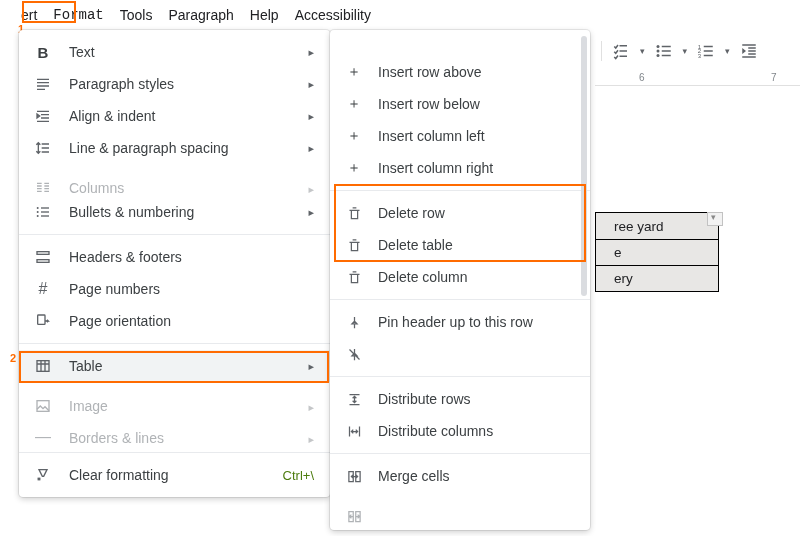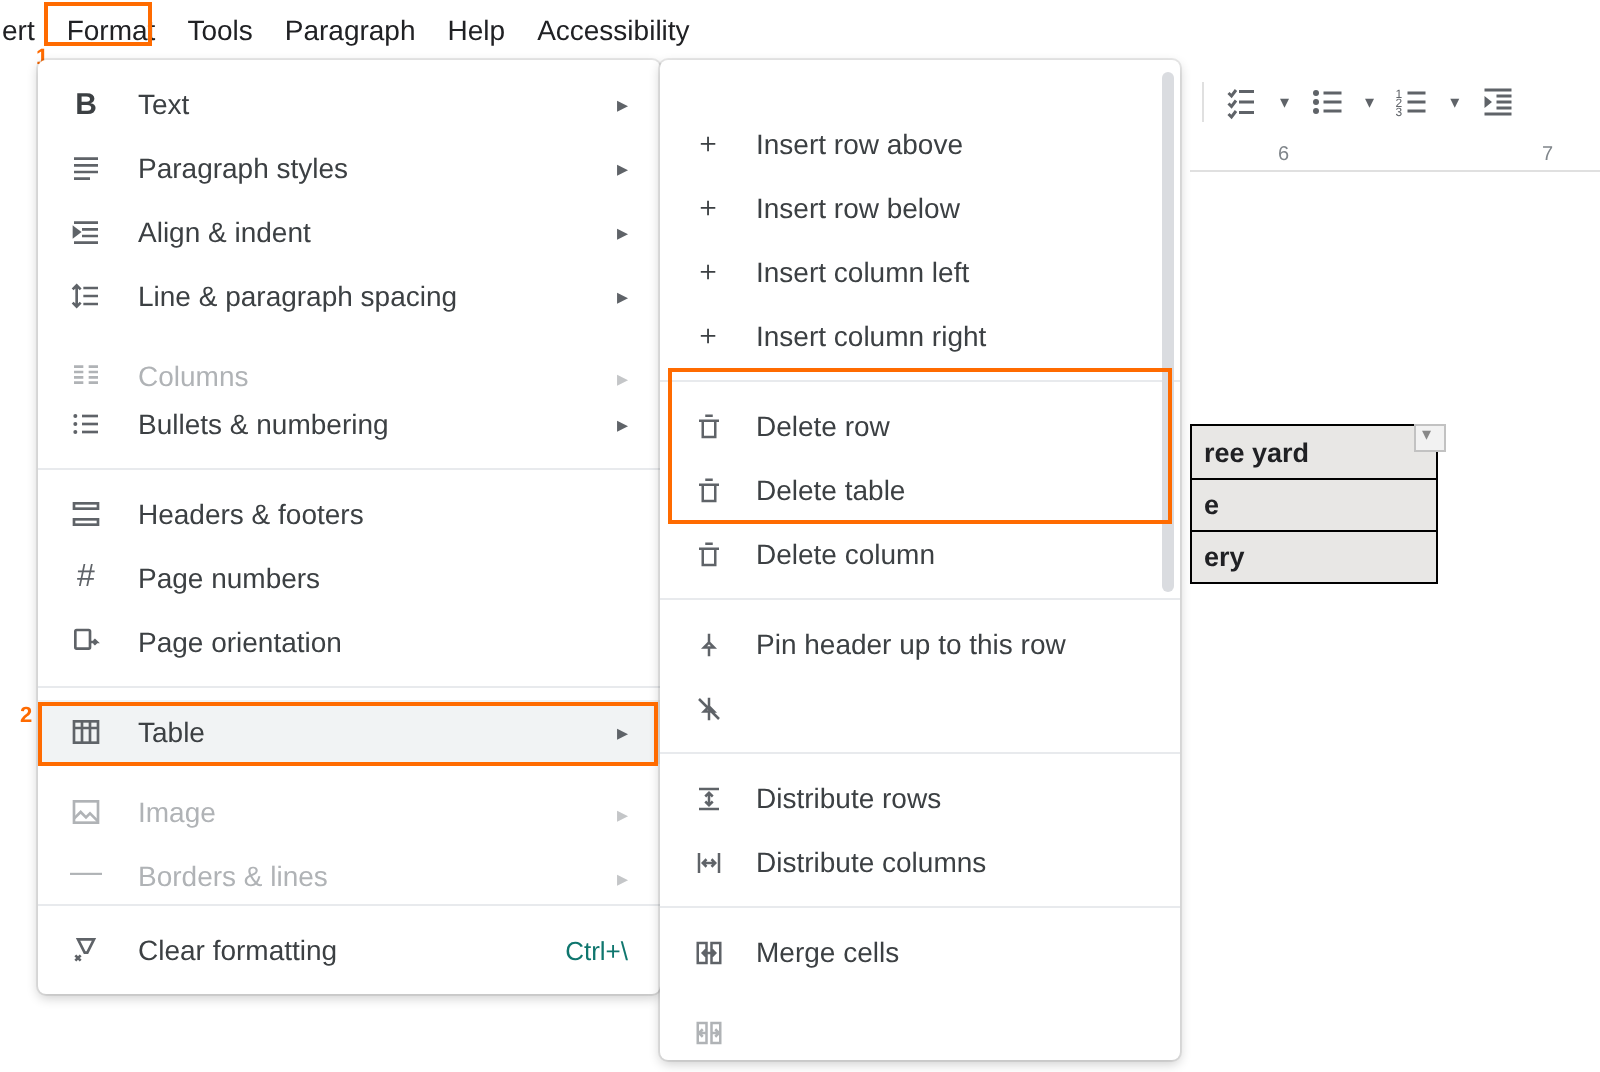--- a/index.html
+++ b/index.html
@@ -1,32 +1,32 @@
 <!DOCTYPE html>
 <html><head>
 <meta charset="utf-8">
 <style>
   * { box-sizing: border-box; margin: 0; padding: 0; }
   body { font-family: Arial, sans-serif; font-size: 14px; color: #202124; background: #fff; width: 800px; height: 536px; overflow: hidden; position: relative; }
-  .menubar { display: flex; gap: 0; padding: 4px 1px; font-size: 14px; color: #202124; }
+  .menubar { display: flex; gap: 0; padding: 4px 21px; font-size: 14px; color: #202124; }
   .menubar-item { padding: 3px 8px; cursor: pointer; border-radius: 2px; }
-  .menubar-item.active { position: relative; }
+  .menubar-item.active { position: relative; font-family: Liberation Mono, monospace; }
   .annot-1 { position: absolute; left: 22px; top: 1px; width: 54px; height: 22px; border: 2px solid #ff6b00; pointer-events: none; }
   .label-1 { position: absolute; left: 18px; top: 23px; color: #ff6b00; font-size: 11px; font-weight: bold; }
   .label-2 { position: absolute; left: 10px; top: 352px; color: #ff6b00; font-size: 11px; font-weight: bold; }
   .label-3 { position: absolute; left: 314px; top: 255px; color: #ff6b00; font-size: 11px; font-weight: bold; }
 
   .dropdown { position: absolute; background: #fff; border-radius: 4px; box-shadow: 0 2px 6px rgba(0,0,0,.2), 0 0 0 1px rgba(0,0,0,.08); padding: 6px 0; z-index: 10; }
   .menu-item { display: flex; align-items: center; height: 32px; padding: 0 16px 0 14px; cursor: pointer; position: relative; color:#3c4043; }
   .menu-item:hover, .menu-item.hovered { background: #f1f3f4; }
   .menu-item.disabled { color: #b0b3b6; cursor: default; align-items: flex-end; }
   .menu-item .mi-icon { width: 20px; display: inline-flex; justify-content: center; margin-right: 16px; }
   .menu-item .mi-label { flex: 1; }
   .menu-item .mi-arrow { color: #5f6368; font-size: 11px; margin-left: 8px; }
-  .menu-item .mi-shortcut { color: #0f766e; font-size: 13px; margin-left: 8px; }
+  .menu-item .mi-shortcut { color: #4d7c0f; font-size: 13px; margin-left: 8px; }
   .menu-sep { height: 1px; background: #e8eaed; margin: 6px 0; }
 
   .annot-2 { position: absolute; left: 19px; top: 351px; width: 310px; height: 32px; border: 2px solid #ff6b00; pointer-events: none; z-index: 30; }
   .annot-3 { position: absolute; left: 334px; top: 184px; width: 252px; height: 78px; border: 2px solid #ff6b00; pointer-events: none; z-index: 30; }
 
   .format-menu { left: 19px; top: 30px; width: 311px; }
   .table-menu  { left: 330px; top: 30px; width: 260px; }
   .table-menu .mi-icon { margin-right: 14px; }
 
   .submenu-scroll { position: absolute; right: 3px; top: 6px; bottom: 6px; width: 6px; border-radius: 3px; }
@@ -34,21 +34,21 @@
 
   
   .toolbar-bg { position:absolute; left:595px; top:36px; right:0; height:30px; display:flex; align-items:center; gap:10px; padding:0 6px; color:#5f6368; }
   .tb-sep { width:1px; height:20px; background:#e0e0e0; }
   .tb-icon { width:18px; height:18px; }
   .ruler { position:absolute; left:595px; right:0; top:70px; height:16px; border-bottom:1px solid #e0e0e0; color:#80868b; font-size:10px; }
   .ruler span { position:absolute; top:2px; }
 
   
   .doc-table { position:absolute; left:595px; top:212px; width:124px; border:1px solid #000; background:#e8e7e5; font-size:13.5px; }
-  .doc-table div.cell { height:26px; padding:3px 6px; display:flex; align-items:center;font-weight:bold; }
+  .doc-table div.cell { height:26px; padding:3px 18px; display:flex; align-items:center; }
   .doc-table div.cell + div.cell { border-top:1px solid #000; }
   .doc-table .dd { position:absolute; right:-5px; top:-1px; width:16px; height:14px; border:1px solid #c2c2c2; background:#f2f2f2; }
   .doc-table .dd::after { content:"▾"; font-size:9px; color:#888; position:absolute; left:3px; top:-1px; }
 
   svg { display:block; }
 </style>
 </head>
 <body>
 
 <div class="menubar">

